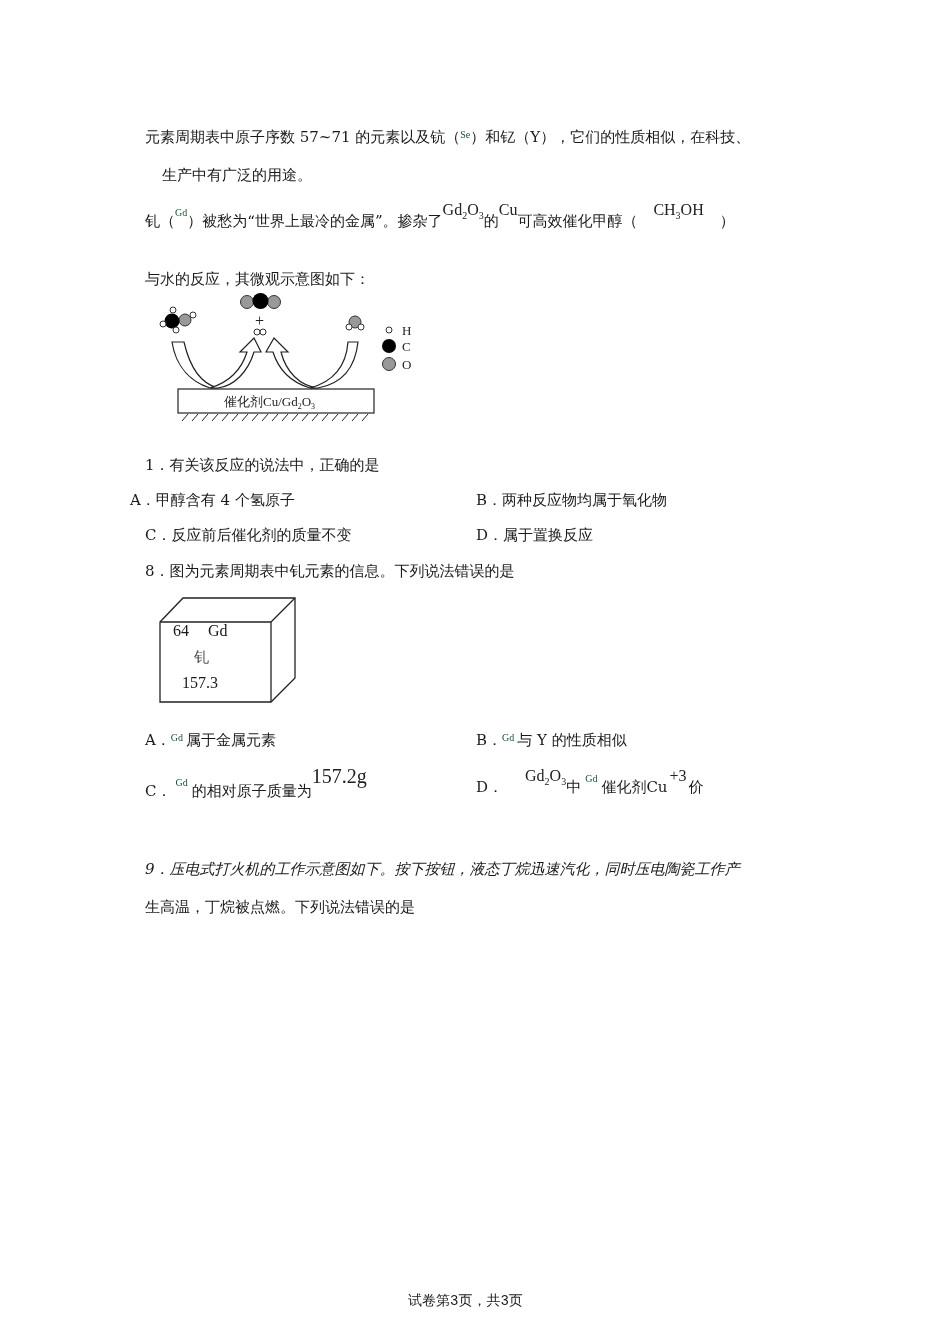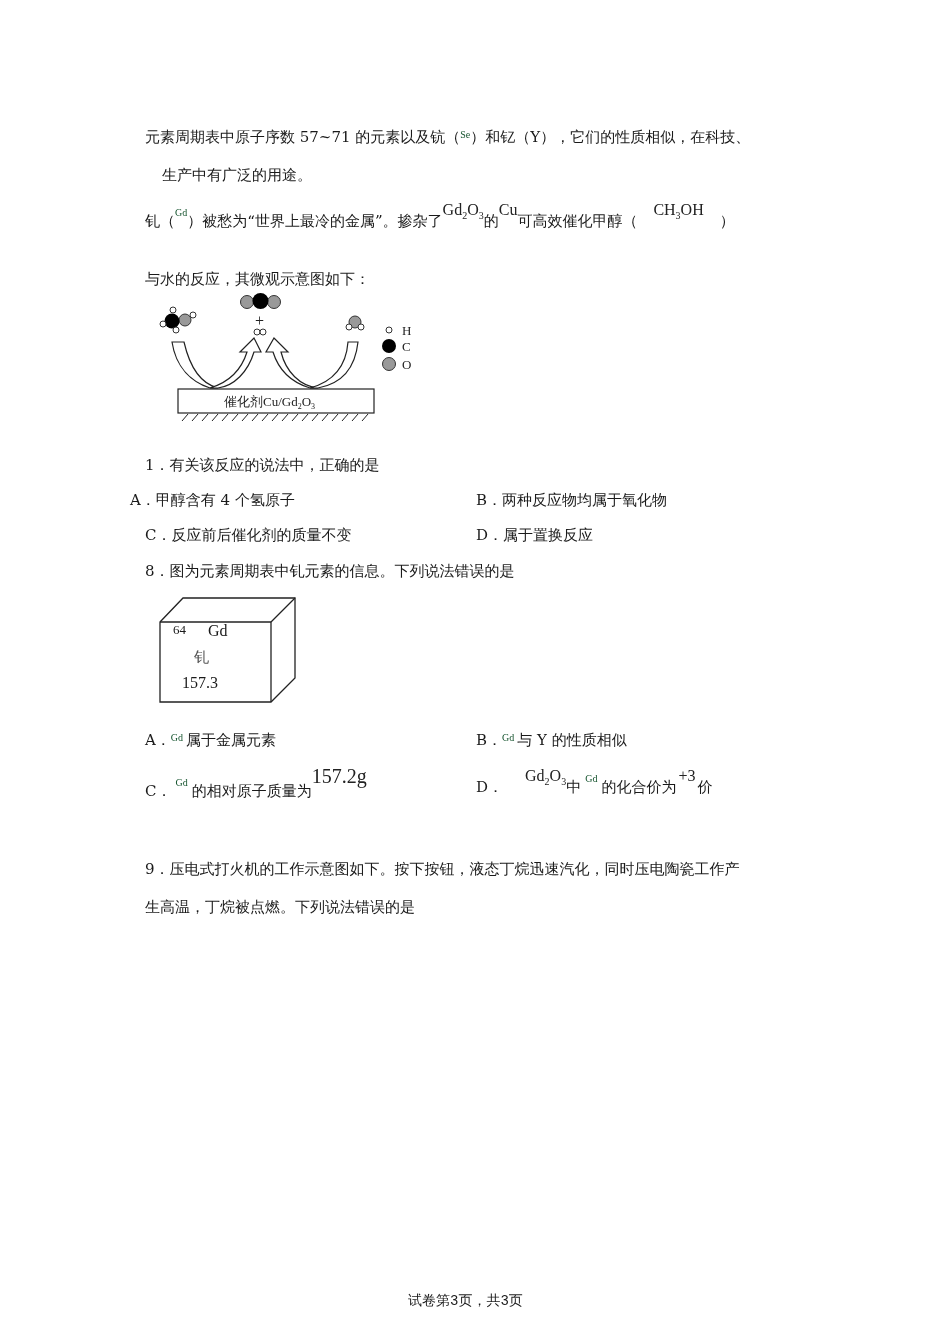--- a/index.html
+++ b/index.html
@@ -115,35 +115,35 @@
 
 <div class="abs q" style="left:145px;top:562px;">8．图为元素周期表中钆元素的信息。下列说法错误的是</div>
 
 <div class="elem-box">
   <svg width="160" height="115" viewBox="0 0 160 115">
     <path d="M10 32 L33 8 L145 8 L145 88 L121 112 L10 112 Z" fill="#fff" stroke="#222" stroke-width="1.3"></path>
     <line x1="10" y1="32" x2="121" y2="32" stroke="#222" stroke-width="1.3"></line>
     <line x1="121" y1="32" x2="145" y2="8" stroke="#222" stroke-width="1.3"></line>
     <line x1="121" y1="32" x2="121" y2="112" stroke="#222" stroke-width="1.3"></line>
   </svg>
-  <div class="abs serif" style="left:23px;top:32px;font-size:13px;">64</div>
+  <div class="abs serif" style="left:23px;top:32px;font-size:16px;">64</div>
   <div class="abs serif" style="left:58px;top:32px;font-size:16px;">Gd</div>
   <div class="abs" style="left:44px;top:58px;font-size:15px;color:#555;">钆</div>
   <div class="abs serif" style="left:32px;top:84px;font-size:16px;">157.3</div>
 </div>
 
 <div class="abs q" style="left:145px;top:731px;">
   <span>A．</span><span class="sup" style="top:-4px;margin-right:3px;">Gd</span><span>属于金属元素</span>
 </div>
 <div class="abs q" style="left:476px;top:731px;">
   <span>B．</span><span class="sup" style="top:-4px;margin-right:3px;">Gd</span><span>与 Y 的性质相似</span>
 </div>
 <div class="abs q" style="left:145px;top:778px;">
   <span>C．</span><span class="sup" style="margin:0 4px;">Gd</span><span>的相对原子质量为</span><span class="sup-big" style="font-size:20px;top:-13px;">157.2g</span>
 </div>
 <div class="abs q" style="left:476px;top:778px;">
-  <span>D．</span><span class="sup-big" style="margin-left:22px;"><span>Gd</span><span class="sub">2</span><span>O</span><span class="sub">3</span></span><span>中</span><span class="sup" style="margin:0 4px;">Gd</span><span>的化合价为</span><span class="sup-big" style="margin:0 2px;">+3</span><span>价</span>
+  <span>D．</span><span class="sup-big" style="margin-left:22px;"><span>Gd</span><span class="sub">2</span><span>O</span><span class="sub">3</span></span><span>中</span><span class="sup" style="margin:0 4px;">Gd</span><span>催化剂Cu</span><span class="sup-big" style="margin:0 2px;">+3</span><span>价</span>
 </div>
 
-<div class="abs q" style="left:145px;top:860px;">9．压电式打火机的工作示意图如下。按下按钮，液态丁烷迅速汽化，同时压电陶瓷工作产</div>
+<div class="abs q" style="left:145px;top:860px;font-style:italic;">9．压电式打火机的工作示意图如下。按下按钮，液态丁烷迅速汽化，同时压电陶瓷工作产</div>
 <div class="abs q" style="left:145px;top:898px;">生高温，丁烷被点燃。下列说法错误的是</div>
 
 <div class="abs footer" style="left:408px;top:1292px;">试卷第3页，共3页</div>
 
 </body></html>

